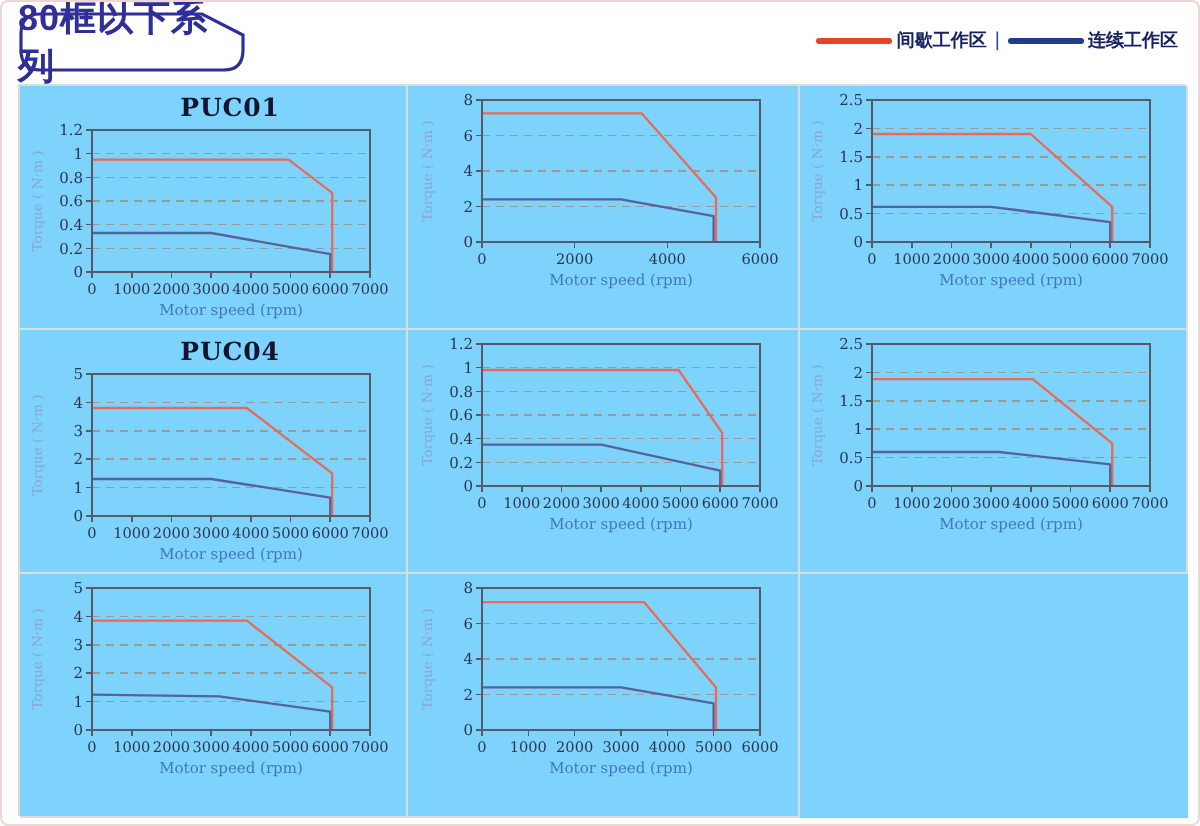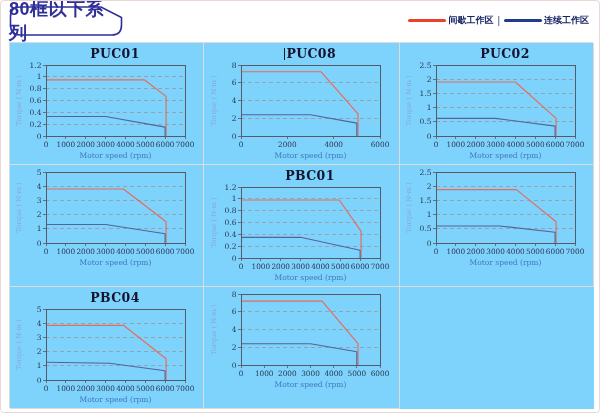--- a/index.html
+++ b/index.html
@@ -125,21 +125,20 @@
           <text x="132.28571428571428" y="86" text-anchor="middle" font-size="7.3" fill="#2c3552">5000</text>
           <line x1="152.14285714285714" x2="152.14285714285714" y1="75" y2="78" stroke="#565a66" stroke-width="0.8" shape-rendering="crispEdges"></line>
           <text x="152.14285714285714" y="86" text-anchor="middle" font-size="7.3" fill="#2c3552">6000</text>
           <line x1="172" x2="172" y1="75" y2="78" stroke="#565a66" stroke-width="0.8" shape-rendering="crispEdges"></line>
           <text x="172" y="86" text-anchor="middle" font-size="7.3" fill="#2c3552">7000</text>
           <text x="102.5" y="96.5" text-anchor="middle" font-size="7.5" fill="#4277bd">Motor speed (rpm)</text>
           <text x="8" y="39.5" text-anchor="middle" font-size="6.8" fill="#8aa6d6" transform="rotate(-90 8 39.5)">Torque ( N·m )</text>
         </svg>
       </div>
       <div class="cell">
-        <div class="chart-title"><span class="text-cursor"></span>PUC08</div>
         <svg width="188" height="101" viewBox="0 0 188 101">
           <line x1="33" x2="172" y1="57.25" y2="57.25" stroke="#999999" stroke-width="0.8" stroke-dasharray="4 3" shape-rendering="crispEdges"></line>
           <line x1="33" x2="172" y1="39.5" y2="39.5" stroke="#999999" stroke-width="0.8" stroke-dasharray="4 3" shape-rendering="crispEdges"></line>
           <line x1="33" x2="172" y1="21.75" y2="21.75" stroke="#999999" stroke-width="0.8" stroke-dasharray="4 3" shape-rendering="crispEdges"></line>
           <polyline points="33.0,10.7 112.9,10.7 150.0,52.8 150.0,75.0" fill="none" stroke="#ea6a57" stroke-width="1.15" stroke-linejoin="round"></polyline>
           <polyline points="33.0,53.7 102.5,53.7 148.8,62.1 148.8,75.0" fill="none" stroke="#55629b" stroke-width="1.15" stroke-linejoin="round"></polyline>
           <rect x="33" y="4" width="139" height="71" fill="none" stroke="#565a66" stroke-width="1" shape-rendering="crispEdges"></rect>
           <line x1="30" x2="33" y1="75" y2="75" stroke="#565a66" stroke-width="0.8" shape-rendering="crispEdges"></line>
           <text x="28.5" y="77.6" text-anchor="end" font-size="7.5" fill="#2c3552">0</text>
           <line x1="30" x2="33" y1="57.25" y2="57.25" stroke="#565a66" stroke-width="0.8" shape-rendering="crispEdges"></line>
@@ -156,21 +155,20 @@
           <text x="79.33333333333333" y="86" text-anchor="middle" font-size="7.3" fill="#2c3552">2000</text>
           <line x1="125.66666666666666" x2="125.66666666666666" y1="75" y2="78" stroke="#565a66" stroke-width="0.8" shape-rendering="crispEdges"></line>
           <text x="125.66666666666666" y="86" text-anchor="middle" font-size="7.3" fill="#2c3552">4000</text>
           <line x1="172" x2="172" y1="75" y2="78" stroke="#565a66" stroke-width="0.8" shape-rendering="crispEdges"></line>
           <text x="172" y="86" text-anchor="middle" font-size="7.3" fill="#2c3552">6000</text>
           <text x="102.5" y="96.5" text-anchor="middle" font-size="7.5" fill="#4277bd">Motor speed (rpm)</text>
           <text x="8" y="39.5" text-anchor="middle" font-size="6.8" fill="#8aa6d6" transform="rotate(-90 8 39.5)">Torque ( N·m )</text>
         </svg>
       </div>
       <div class="cell">
-        <div class="chart-title">PUC02</div>
         <svg width="188" height="101" viewBox="0 0 188 101">
           <line x1="33" x2="172" y1="60.8" y2="60.8" stroke="#999999" stroke-width="0.8" stroke-dasharray="4 3" shape-rendering="crispEdges"></line>
           <line x1="33" x2="172" y1="46.599999999999994" y2="46.599999999999994" stroke="#999999" stroke-width="0.8" stroke-dasharray="4 3" shape-rendering="crispEdges"></line>
           <line x1="33" x2="172" y1="32.4" y2="32.4" stroke="#999999" stroke-width="0.8" stroke-dasharray="4 3" shape-rendering="crispEdges"></line>
           <line x1="33" x2="172" y1="18.199999999999996" y2="18.199999999999996" stroke="#999999" stroke-width="0.8" stroke-dasharray="4 3" shape-rendering="crispEdges"></line>
           <polyline points="33.0,21.0 112.4,21.0 153.1,57.4 153.1,75.0" fill="none" stroke="#ea6a57" stroke-width="1.15" stroke-linejoin="round"></polyline>
           <polyline points="33.0,57.4 92.6,57.4 152.1,65.1 152.1,75.0" fill="none" stroke="#55629b" stroke-width="1.15" stroke-linejoin="round"></polyline>
           <rect x="33" y="4" width="139" height="71" fill="none" stroke="#565a66" stroke-width="1" shape-rendering="crispEdges"></rect>
           <line x1="30" x2="33" y1="75" y2="75" stroke="#565a66" stroke-width="0.8" shape-rendering="crispEdges"></line>
           <text x="28.5" y="77.6" text-anchor="end" font-size="7.5" fill="#2c3552">0</text>
@@ -198,20 +196,21 @@
           <text x="132.28571428571428" y="86" text-anchor="middle" font-size="7.3" fill="#2c3552">5000</text>
           <line x1="152.14285714285714" x2="152.14285714285714" y1="75" y2="78" stroke="#565a66" stroke-width="0.8" shape-rendering="crispEdges"></line>
           <text x="152.14285714285714" y="86" text-anchor="middle" font-size="7.3" fill="#2c3552">6000</text>
           <line x1="172" x2="172" y1="75" y2="78" stroke="#565a66" stroke-width="0.8" shape-rendering="crispEdges"></line>
           <text x="172" y="86" text-anchor="middle" font-size="7.3" fill="#2c3552">7000</text>
           <text x="102.5" y="96.5" text-anchor="middle" font-size="7.5" fill="#4277bd">Motor speed (rpm)</text>
           <text x="8" y="39.5" text-anchor="middle" font-size="6.8" fill="#8aa6d6" transform="rotate(-90 8 39.5)">Torque ( N·m )</text>
         </svg>
       </div>
       <div class="cell">
+        <div class="chart-title">PUC04</div>
         <svg width="188" height="101" viewBox="0 0 188 101">
           <line x1="33" x2="172" y1="60.8" y2="60.8" stroke="#999999" stroke-width="0.8" stroke-dasharray="4 3" shape-rendering="crispEdges"></line>
           <line x1="33" x2="172" y1="46.599999999999994" y2="46.599999999999994" stroke="#999999" stroke-width="0.8" stroke-dasharray="4 3" shape-rendering="crispEdges"></line>
           <line x1="33" x2="172" y1="32.4" y2="32.4" stroke="#999999" stroke-width="0.8" stroke-dasharray="4 3" shape-rendering="crispEdges"></line>
           <line x1="33" x2="172" y1="18.199999999999996" y2="18.199999999999996" stroke="#999999" stroke-width="0.8" stroke-dasharray="4 3" shape-rendering="crispEdges"></line>
           <polyline points="33.0,21.0 110.4,21.0 153.1,53.7 153.1,75.0" fill="none" stroke="#ea6a57" stroke-width="1.15" stroke-linejoin="round"></polyline>
           <polyline points="33.0,56.5 92.6,56.5 152.1,65.8 152.1,75.0" fill="none" stroke="#55629b" stroke-width="1.15" stroke-linejoin="round"></polyline>
           <rect x="33" y="4" width="139" height="71" fill="none" stroke="#565a66" stroke-width="1" shape-rendering="crispEdges"></rect>
           <line x1="30" x2="33" y1="75" y2="75" stroke="#565a66" stroke-width="0.8" shape-rendering="crispEdges"></line>
           <text x="28.5" y="77.6" text-anchor="end" font-size="7.5" fill="#2c3552">0</text>
@@ -239,21 +238,20 @@
           <text x="132.28571428571428" y="86" text-anchor="middle" font-size="7.3" fill="#2c3552">5000</text>
           <line x1="152.14285714285714" x2="152.14285714285714" y1="75" y2="78" stroke="#565a66" stroke-width="0.8" shape-rendering="crispEdges"></line>
           <text x="152.14285714285714" y="86" text-anchor="middle" font-size="7.3" fill="#2c3552">6000</text>
           <line x1="172" x2="172" y1="75" y2="78" stroke="#565a66" stroke-width="0.8" shape-rendering="crispEdges"></line>
           <text x="172" y="86" text-anchor="middle" font-size="7.3" fill="#2c3552">7000</text>
           <text x="102.5" y="96.5" text-anchor="middle" font-size="7.5" fill="#4277bd">Motor speed (rpm)</text>
           <text x="8" y="39.5" text-anchor="middle" font-size="6.8" fill="#8aa6d6" transform="rotate(-90 8 39.5)">Torque ( N·m )</text>
         </svg>
       </div>
       <div class="cell">
-        <div class="chart-title">PBC01</div>
         <svg width="188" height="101" viewBox="0 0 188 101">
           <line x1="33" x2="172" y1="63.166666666666664" y2="63.166666666666664" stroke="#999999" stroke-width="0.8" stroke-dasharray="4 3" shape-rendering="crispEdges"></line>
           <line x1="33" x2="172" y1="51.33333333333333" y2="51.33333333333333" stroke="#999999" stroke-width="0.8" stroke-dasharray="4 3" shape-rendering="crispEdges"></line>
           <line x1="33" x2="172" y1="39.5" y2="39.5" stroke="#999999" stroke-width="0.8" stroke-dasharray="4 3" shape-rendering="crispEdges"></line>
           <line x1="33" x2="172" y1="27.666666666666664" y2="27.666666666666664" stroke="#999999" stroke-width="0.8" stroke-dasharray="4 3" shape-rendering="crispEdges"></line>
           <line x1="33" x2="172" y1="15.833333333333329" y2="15.833333333333329" stroke="#999999" stroke-width="0.8" stroke-dasharray="4 3" shape-rendering="crispEdges"></line>
           <polyline points="33.0,17.0 131.3,17.0 153.1,48.4 153.1,75.0" fill="none" stroke="#ea6a57" stroke-width="1.15" stroke-linejoin="round"></polyline>
           <polyline points="33.0,54.3 92.6,54.3 152.1,67.3 152.1,75.0" fill="none" stroke="#55629b" stroke-width="1.15" stroke-linejoin="round"></polyline>
           <rect x="33" y="4" width="139" height="71" fill="none" stroke="#565a66" stroke-width="1" shape-rendering="crispEdges"></rect>
           <line x1="30" x2="33" y1="75" y2="75" stroke="#565a66" stroke-width="0.8" shape-rendering="crispEdges"></line>
@@ -325,21 +323,20 @@
           <text x="132.28571428571428" y="86" text-anchor="middle" font-size="7.3" fill="#2c3552">5000</text>
           <line x1="152.14285714285714" x2="152.14285714285714" y1="75" y2="78" stroke="#565a66" stroke-width="0.8" shape-rendering="crispEdges"></line>
           <text x="152.14285714285714" y="86" text-anchor="middle" font-size="7.3" fill="#2c3552">6000</text>
           <line x1="172" x2="172" y1="75" y2="78" stroke="#565a66" stroke-width="0.8" shape-rendering="crispEdges"></line>
           <text x="172" y="86" text-anchor="middle" font-size="7.3" fill="#2c3552">7000</text>
           <text x="102.5" y="96.5" text-anchor="middle" font-size="7.5" fill="#4277bd">Motor speed (rpm)</text>
           <text x="8" y="39.5" text-anchor="middle" font-size="6.8" fill="#8aa6d6" transform="rotate(-90 8 39.5)">Torque ( N·m )</text>
         </svg>
       </div>
       <div class="cell">
-        <div class="chart-title">PBC04</div>
         <svg width="188" height="101" viewBox="0 0 188 101">
           <line x1="33" x2="172" y1="60.8" y2="60.8" stroke="#999999" stroke-width="0.8" stroke-dasharray="4 3" shape-rendering="crispEdges"></line>
           <line x1="33" x2="172" y1="46.599999999999994" y2="46.599999999999994" stroke="#999999" stroke-width="0.8" stroke-dasharray="4 3" shape-rendering="crispEdges"></line>
           <line x1="33" x2="172" y1="32.4" y2="32.4" stroke="#999999" stroke-width="0.8" stroke-dasharray="4 3" shape-rendering="crispEdges"></line>
           <line x1="33" x2="172" y1="18.199999999999996" y2="18.199999999999996" stroke="#999999" stroke-width="0.8" stroke-dasharray="4 3" shape-rendering="crispEdges"></line>
           <polyline points="33.0,20.3 110.4,20.3 153.1,53.7 153.1,75.0" fill="none" stroke="#ea6a57" stroke-width="1.15" stroke-linejoin="round"></polyline>
           <polyline points="33.0,57.3 96.5,58.2 152.1,65.8 152.1,75.0" fill="none" stroke="#55629b" stroke-width="1.15" stroke-linejoin="round"></polyline>
           <rect x="33" y="4" width="139" height="71" fill="none" stroke="#565a66" stroke-width="1" shape-rendering="crispEdges"></rect>
           <line x1="30" x2="33" y1="75" y2="75" stroke="#565a66" stroke-width="0.8" shape-rendering="crispEdges"></line>
           <text x="28.5" y="77.6" text-anchor="end" font-size="7.5" fill="#2c3552">0</text>

